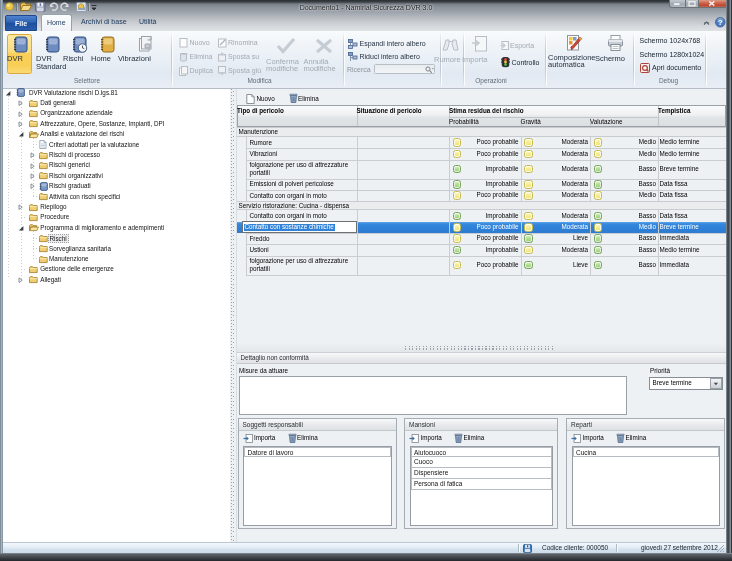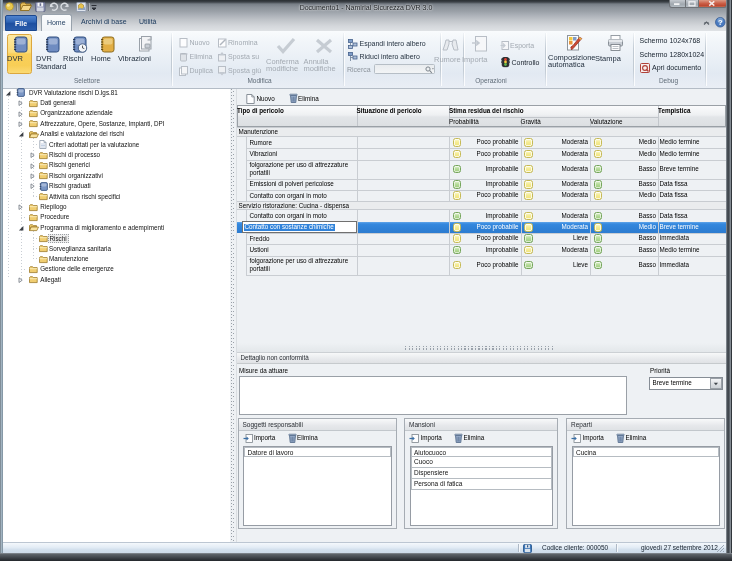--- a/index.html
+++ b/index.html
@@ -286,21 +286,21 @@
 </svg>
 <div class="rtxt tc" style="left:548px;top:53.5px;width:52px;font-size:7.5px;">Composizione<br>automatica</div>
 <svg width="18" height="18" style="left:607px;top:35px;">
  <rect x="4" y="0.5" width="9" height="5" fill="#fdfdfe" stroke="#8d949c" stroke-width="0.9"></rect>
  <rect x="1.5" y="4.5" width="14" height="6.5" rx="1.2" fill="#c9ced5" stroke="#7d848c" stroke-width="0.9"></rect>
  <rect x="1.5" y="4.5" width="14" height="2.6" rx="1.2" fill="#e6e9ed"></rect>
  <rect x="4" y="9.5" width="9" height="6" fill="#fdfdfe" stroke="#7d848c" stroke-width="0.9"></rect>
  <line x1="5.5" y1="11.5" x2="11.5" y2="11.5" stroke="#aab0b8" stroke-width="0.8"></line>
  <line x1="5.5" y1="13.5" x2="11.5" y2="13.5" stroke="#aab0b8" stroke-width="0.8"></line>
 </svg>
-<div class="rtxt tc" style="left:595px;top:54.5px;width:41px;font-size:7.5px;">Stampa</div>
+<div class="rtxt tc" style="left:595px;top:54.5px;width:41px;font-size:7.5px;">Schermo</div>
 
 <div class="rtxt" style="left:639.5px;top:37.2px;font-size:7px;color:#15202c;">Schermo 1024x768</div>
 <div class="rtxt" style="left:639.5px;top:50.8px;font-size:7px;color:#15202c;">Schermo 1280x1024</div>
 <svg width="10" height="10" style="left:639.5px;top:63px;">
     <rect x="0.5" y="0.5" width="9" height="9" rx="1" fill="#f6eded" stroke="#b0423a" stroke-width="1"></rect>
     <circle cx="5" cy="5" r="2.4" fill="none" stroke="#b0423a" stroke-width="1.2"></circle>
     <line x1="6.5" y1="6.5" x2="8.5" y2="8.5" stroke="#b0423a" stroke-width="1.4"></line>
   </svg>
 <div class="rtxt" style="left:652px;top:64px;font-size:7px;color:#15202c;">Apri documento</div>
 

